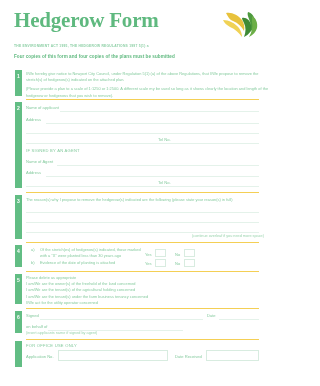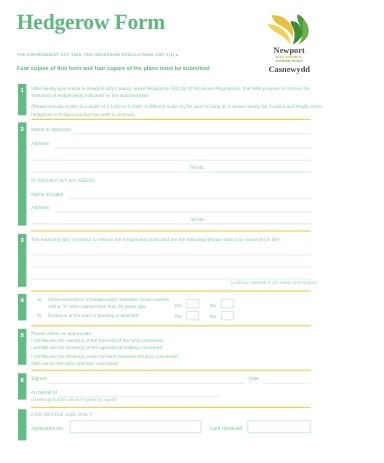--- a/index.html
+++ b/index.html
@@ -25,21 +25,21 @@
   .header {
     position: absolute;
     left: 0; top: 0;
     width: 273px;
     height: 64px;
   }
   .title {
     position: absolute;
     left: 14px; top: 8px;
     font-family: "Liberation Serif", serif;
-    font-size: 18px;
+    font-size: 21px;
     font-weight: bold;
     color: #5fb97f;
     letter-spacing: -0.2px;
     white-space: nowrap;
   }
   .subtitle {
     position: absolute;
     left: 14px; top: 29px;
     font-family: "Liberation Serif", serif;
     font-size: 11.5px;
@@ -205,26 +205,20 @@
     <div class="copies">Four copies of this form and four copies of the plans must be submitted</div>
 
     <div class="logo">
       <svg width="46" height="32" viewBox="0 0 46 32">
         <path d="M8 4 C14 3, 20 6, 24 11 C26 14, 27 18, 26 22 C24 18, 20 14, 15 12 C12 11, 10 8, 8 4 Z" fill="#e8c23c"></path>
         <path d="M5 11 C11 11, 17 14, 21 19 C23 22, 24 25, 24 28 C21 24, 17 20, 12 18 C9 16, 6 14, 5 11 Z" fill="#f0d255"></path>
         <path d="M30 3 C34 4, 37 8, 37 13 C37 17, 35 21, 31 24 C33 19, 33 14, 31 10 C30 7, 29 5, 30 3 Z" fill="#4e9a3e"></path>
         <path d="M34 7 C38 9, 40 14, 39 19 C38 23, 35 26, 31 28 C34 23, 35 18, 34 13 C34 11, 34 9, 34 7 Z" fill="#6cae47"></path>
         <path d="M24 9 C28 8, 32 11, 33 16 C34 21, 31 26, 26 28 C28 23, 28 18, 26 14 C25 12, 24 10, 24 9 Z" fill="#3f8a35"></path>
       </svg>
-      <div class="logo-text">
-        <div class="logo-name">Newport</div>
-        <div class="logo-sub1">CITY COUNCIL</div>
-        <div class="logo-sub2">CYNGOR DINAS</div>
-        <div class="logo-name2">Casnewydd</div>
-      </div>
     </div>
   </div>
 
   <div class="section">
     <div class="numbar" style="top:70px; height:26px;">1</div>
     <div class="body" style="position:absolute; top:71px;">
       <div class="txt">I/We hereby give notice to Newport City Council, under Regulation 5(1) (a) of the above Regulations, that I/We propose to remove the</div>
       <div class="txt">stretch(s) of hedgerow(s) indicated on the attached plan.</div>
       <div class="txt" style="margin-top:3px;">(Please provide a plan to a scale of 1:1250 or 1:2500. A different scale my be used so long as it shows clearly the location and length of the</div>
       <div class="txt">hedgerow or hedgerows that you wish to remove).</div>

